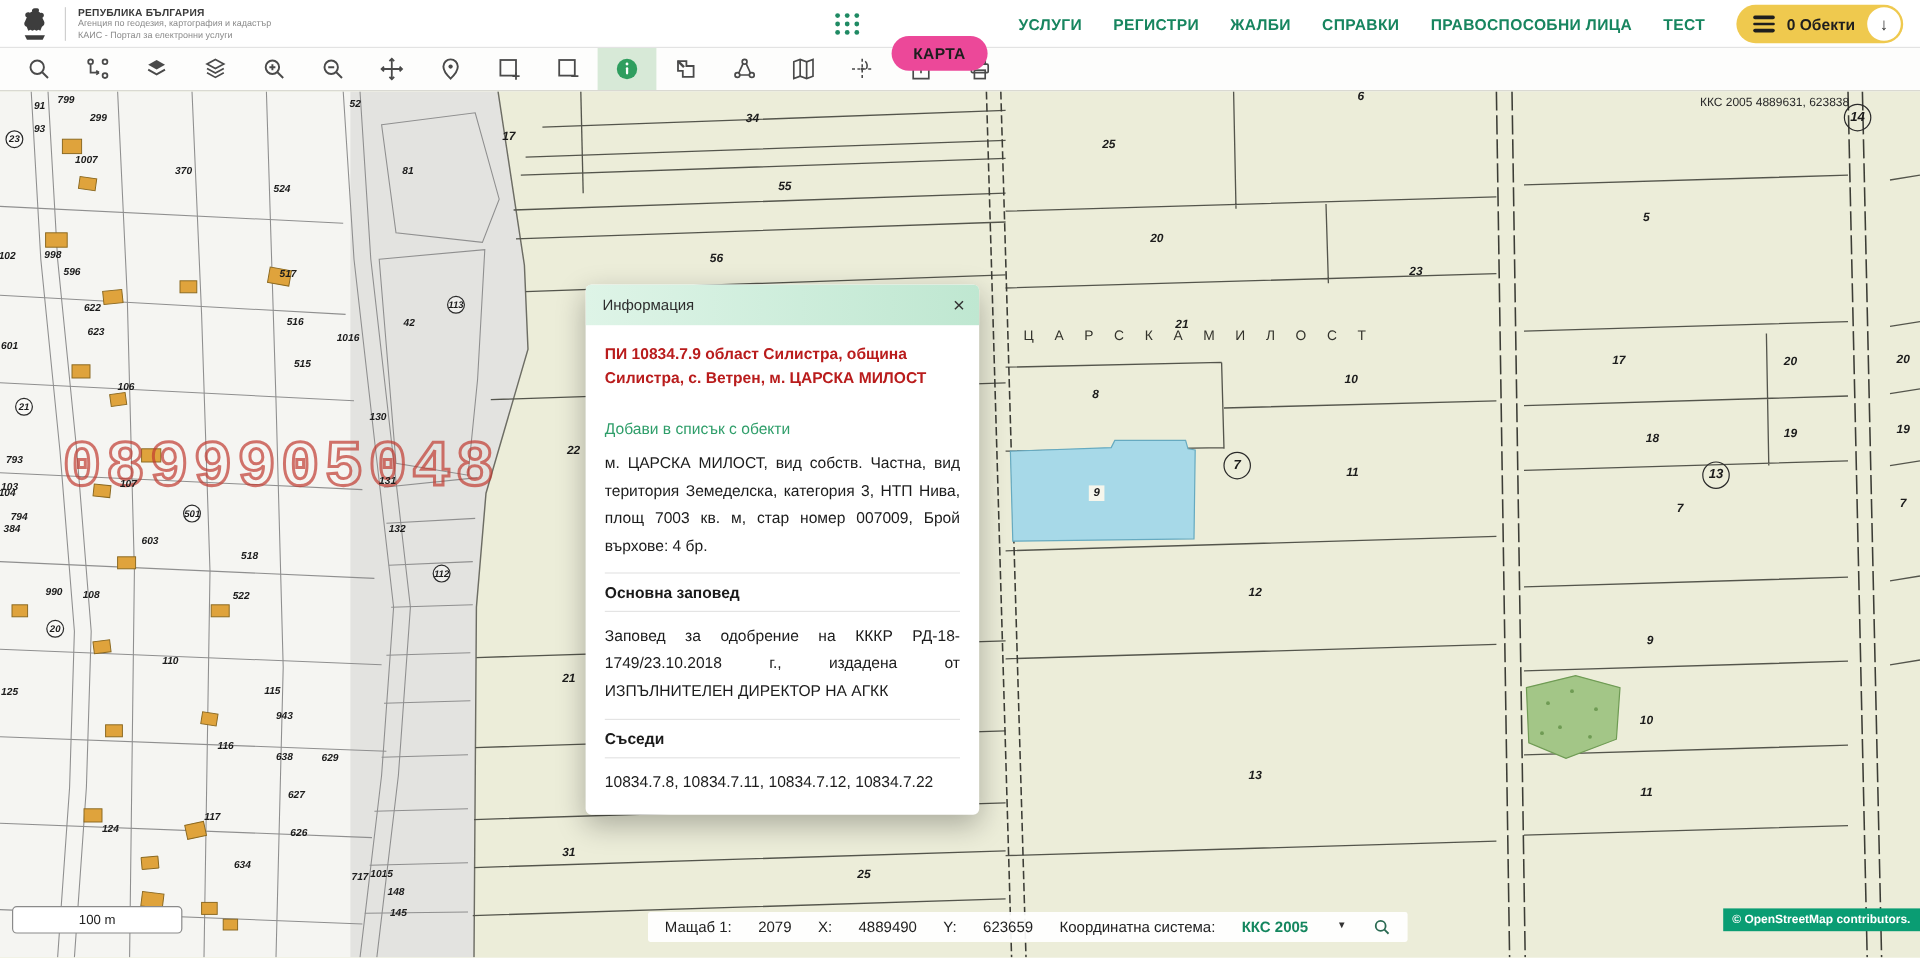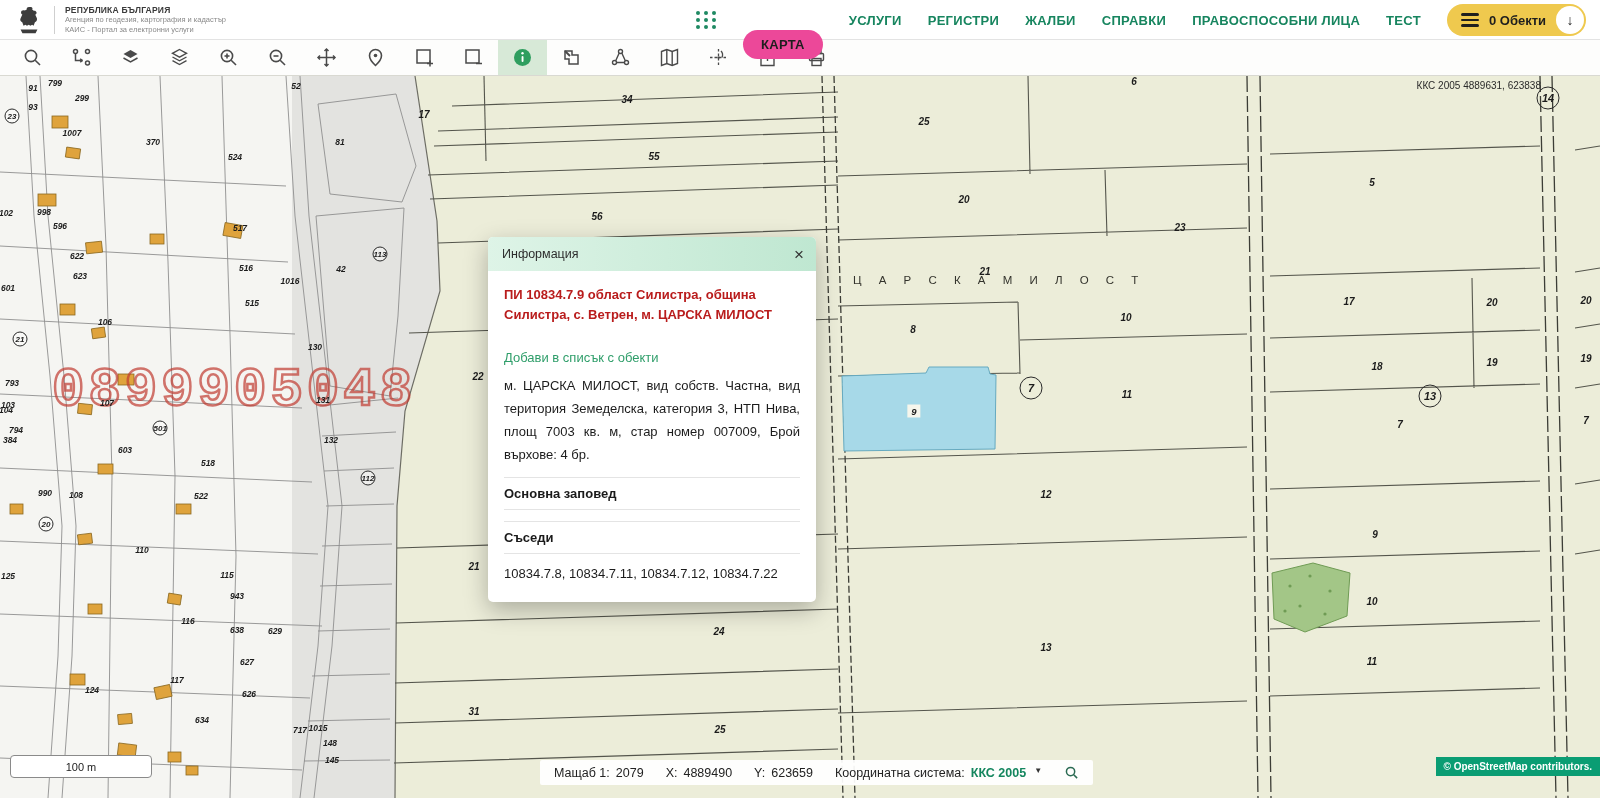--- a/index.html
+++ b/index.html
@@ -40,21 +40,21 @@
   .ml-cu { font-style:italic; font-weight:bold; font-size:8px; color:#1c1c1c; width:15px; height:15px; line-height:14px; text-align:center; border:1px solid #2a2a2a; border-radius:50%; background:rgba(255,255,255,.4); }
   .ml-chip { font-style:italic; font-weight:bold; font-size:9.5px; color:#1c1c1c; background:#f6f6ec; padding:1px 4px; }
   .place-label { position:absolute; left:853px; top:198px; font-size:11.5px; letter-spacing:7px; color:#33332c; z-index:5; }
   .corner-coords { position:absolute; left:1286px; top:4px; width:255px; text-align:right; font-size:10px; color:#2a2a2a; z-index:5; }
   .watermark { position:absolute; left:52px; top:284px; font-family:Liberation Mono, monospace; font-size:54px; font-weight:bold; letter-spacing:4px; color:transparent; -webkit-text-stroke:2.5px rgba(192,58,48,.7); z-index:4; }
 
   .scalebar { position:absolute; left:10px; bottom:20px; width:142px; height:23px; background:#fff; border:1.5px solid #8a8a8a; border-radius:4px; display:flex; align-items:center; justify-content:center; font-size:11px; color:#222; z-index:20; }
   .osm-badge { position:absolute; right:0; bottom:22px; height:19px; background:#0a9d73; color:#fff; font-size:10px; font-weight:bold; display:flex; align-items:center; padding:0 8px; z-index:20; }
 
   .statusbar { position:absolute; left:540px; top:684px; height:25px; background:rgba(255,255,255,.93); display:flex; align-items:center; gap:22px; padding:0 14px; font-size:12.5px; color:#222; z-index:30; border-radius:2px; }
-  .statusbar .grp { display:flex; gap:6px; white-space:nowrap; }
+  .statusbar .grp { display:flex; gap:22px; white-space:nowrap; }
   .crs-value { color:#14865e; font-weight:bold; }
   .caret { font-size:8px; color:#333; margin-left:2px; }
   .sb-search svg { width:15px; height:15px; display:block; }
 
   
   .popup { position:absolute; left:488px; top:237px; width:328px; background:#fff; border-radius:5px; box-shadow:0 8px 24px rgba(0,0,0,.28); z-index:40; overflow:hidden; }
   .popup-header { height:34px; background:linear-gradient(90deg,#def4e7,#bfe7d1); display:flex; align-items:center; justify-content:space-between; padding:0 12px 0 14px; }
   .popup-title { font-size:12.5px; color:#2d2d2d; }
   .popup-close { font-size:17px; color:#333; cursor:pointer; line-height:1; }
   .popup-body { padding:14px 16px 16px 16px; }
@@ -449,16 +449,17 @@
 <div class="popup">
   <div class="popup-header">
     <span class="popup-title">Информация</span>
     <span class="popup-close">×</span>
   </div>
   <div class="popup-body">
     <div class="obj-title">ПИ 10834.7.9 област Силистра, община Силистра, с. Ветрен, м. ЦАРСКА МИЛОСТ</div>
     <a class="add-link">Добави в списък с обекти</a>
     <div class="obj-desc">м. ЦАРСКА МИЛОСТ, вид собств. Частна, вид територия Земеделска, категория 3, НТП Нива, площ 7003 кв. м, стар номер 007009, Брой върхове: 4 бр.</div>
     <div class="sec-head">Основна заповед</div>
+    <div class="sec-text">Заповед за одобрение на КККР РД-18-1749/23.10.2018 г., издадена от ИЗПЪЛНИТЕЛЕН ДИРЕКТОР НА АГКК</div>
     <div class="sec-head">Съседи</div>
     <div class="sec-text">10834.7.8, 10834.7.11, 10834.7.12, 10834.7.22</div>
   </div>
 </div>
 
 </body></html>

